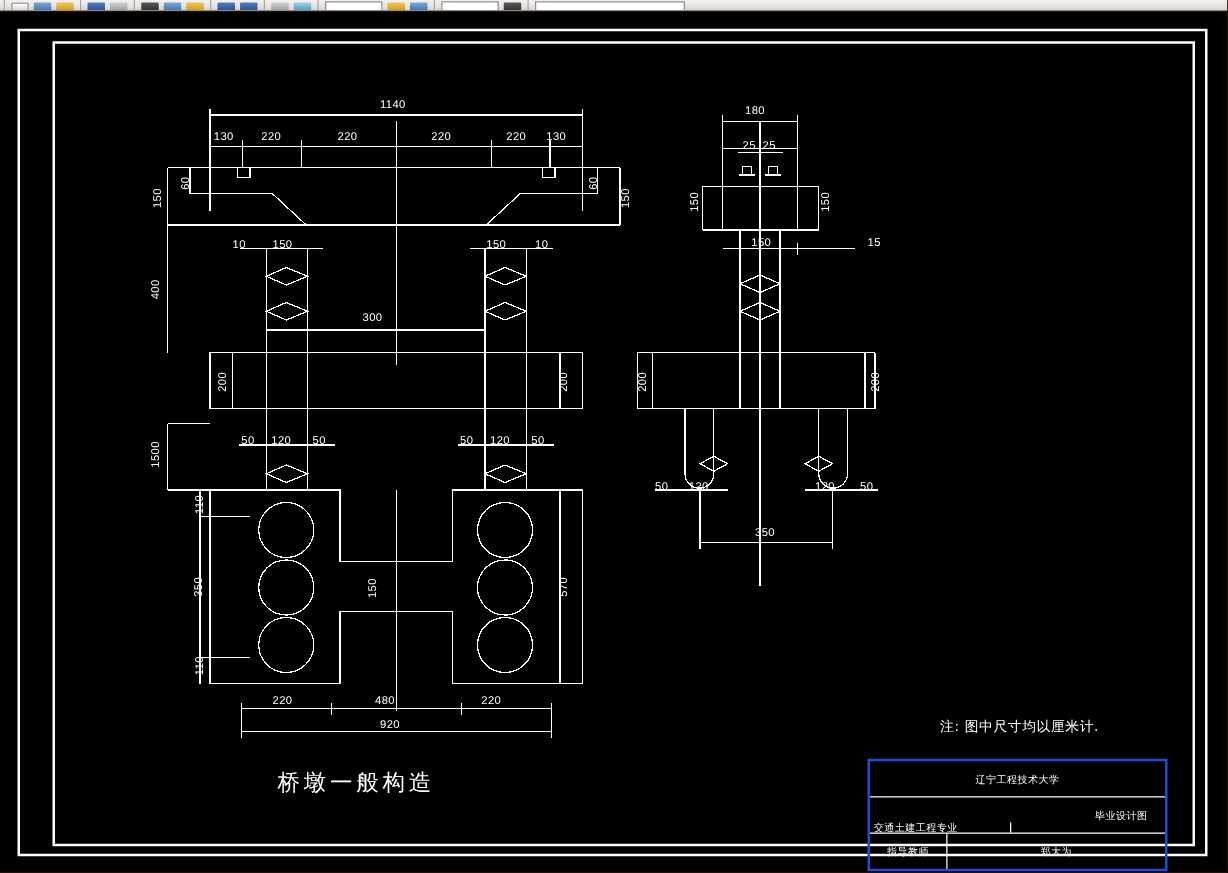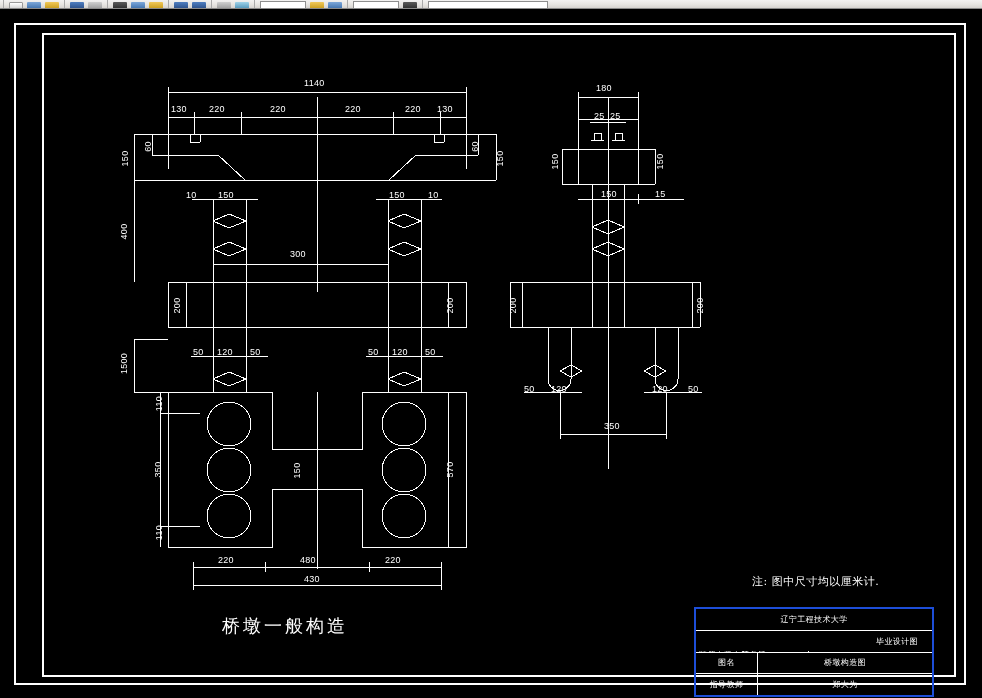--- a/index.html
+++ b/index.html
@@ -430,52 +430,48 @@
     <div class="dim" style="left:425px; top:339px;">50</div>
 
     <div class="dim vert" style="left:152px; top:390px;">110</div>
     <div class="dim vert" style="left:151px; top:456px;">350</div>
     <div class="dim vert" style="left:152px; top:519px;">110</div>
     <div class="dim vert" style="left:290px; top:457px;">150</div>
 
     <div class="dim" style="left:218px; top:547px;">220</div>
     <div class="dim" style="left:300px; top:547px;">480</div>
     <div class="dim" style="left:385px; top:547px;">220</div>
-    <div class="dim" style="left:304px; top:566px;">430</div>
+    <div class="dim" style="left:304px; top:566px;">920</div>
 
     <div class="dim" style="left:596px; top:75px;">180</div>
     <div class="dim" style="left:594px; top:103px;">25</div>
     <div class="dim" style="left:610px; top:103px;">25</div>
     <div class="dim vert" style="left:548px; top:148px;">150</div>
     <div class="dim vert" style="left:653px; top:148px;">150</div>
     <div class="dim" style="left:601px; top:181px;">150</div>
-    <div class="dim" style="left:655px; top:181px;">15</div>
+    <div class="dim" style="left:694px; top:181px;">15</div>
     <div class="dim vert" style="left:506px; top:292px;">200</div>
     <div class="dim vert" style="left:693px; top:292px;">200</div>
     <div class="dim" style="left:524px; top:376px;">50</div>
     <div class="dim" style="left:551px; top:376px;">120</div>
     <div class="dim" style="left:652px; top:376px;">120</div>
     <div class="dim" style="left:688px; top:376px;">50</div>
     <div class="dim" style="left:604px; top:413px;">350</div>
 
     <div class="cjk" id="maintitle">桥墩一般构造</div>
     <div class="cjk" id="note">注: 图中尺寸均以厘米计.</div>
 
     <div id="titleblock">
       <div class="tb-row">
         <div class="tb-cell" style="flex:1">辽宁工程技术大学</div>
       </div>
       <div class="tb-row">
         <div class="tb-cell left" style="flex:1">交通土建工程专业</div>
         <div class="tb-cell right" style="flex:1; border-right:none;">毕业设计图</div>
       </div>
       <div class="tb-row">
-        <div class="tb-cell" style="flex:0 0 62px">图名</div>
-        <div class="tb-cell" style="flex:1">桥墩构造图</div>
-      </div>
-      <div class="tb-row">
         <div class="tb-cell" style="flex:0 0 62px">指导教师</div>
         <div class="tb-cell" style="flex:1">郑大为</div>
       </div>
     </div>
 
   </div>
 </div>
 
 </body></html>

